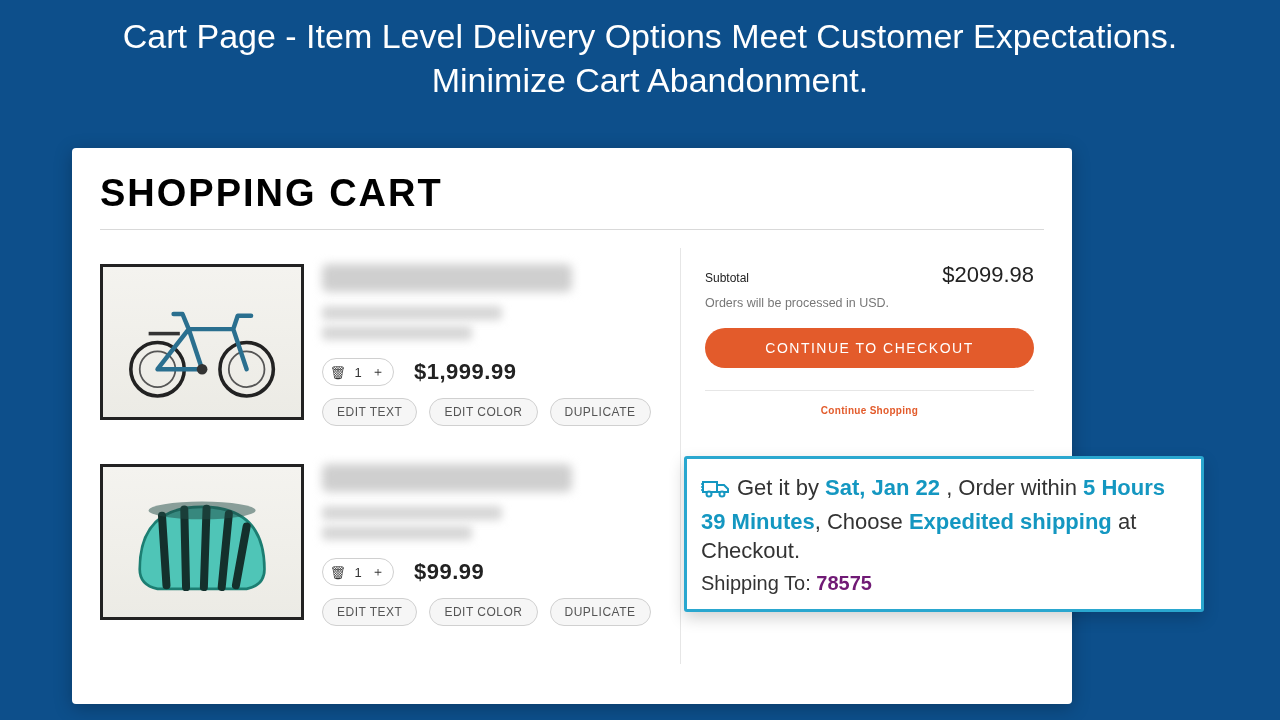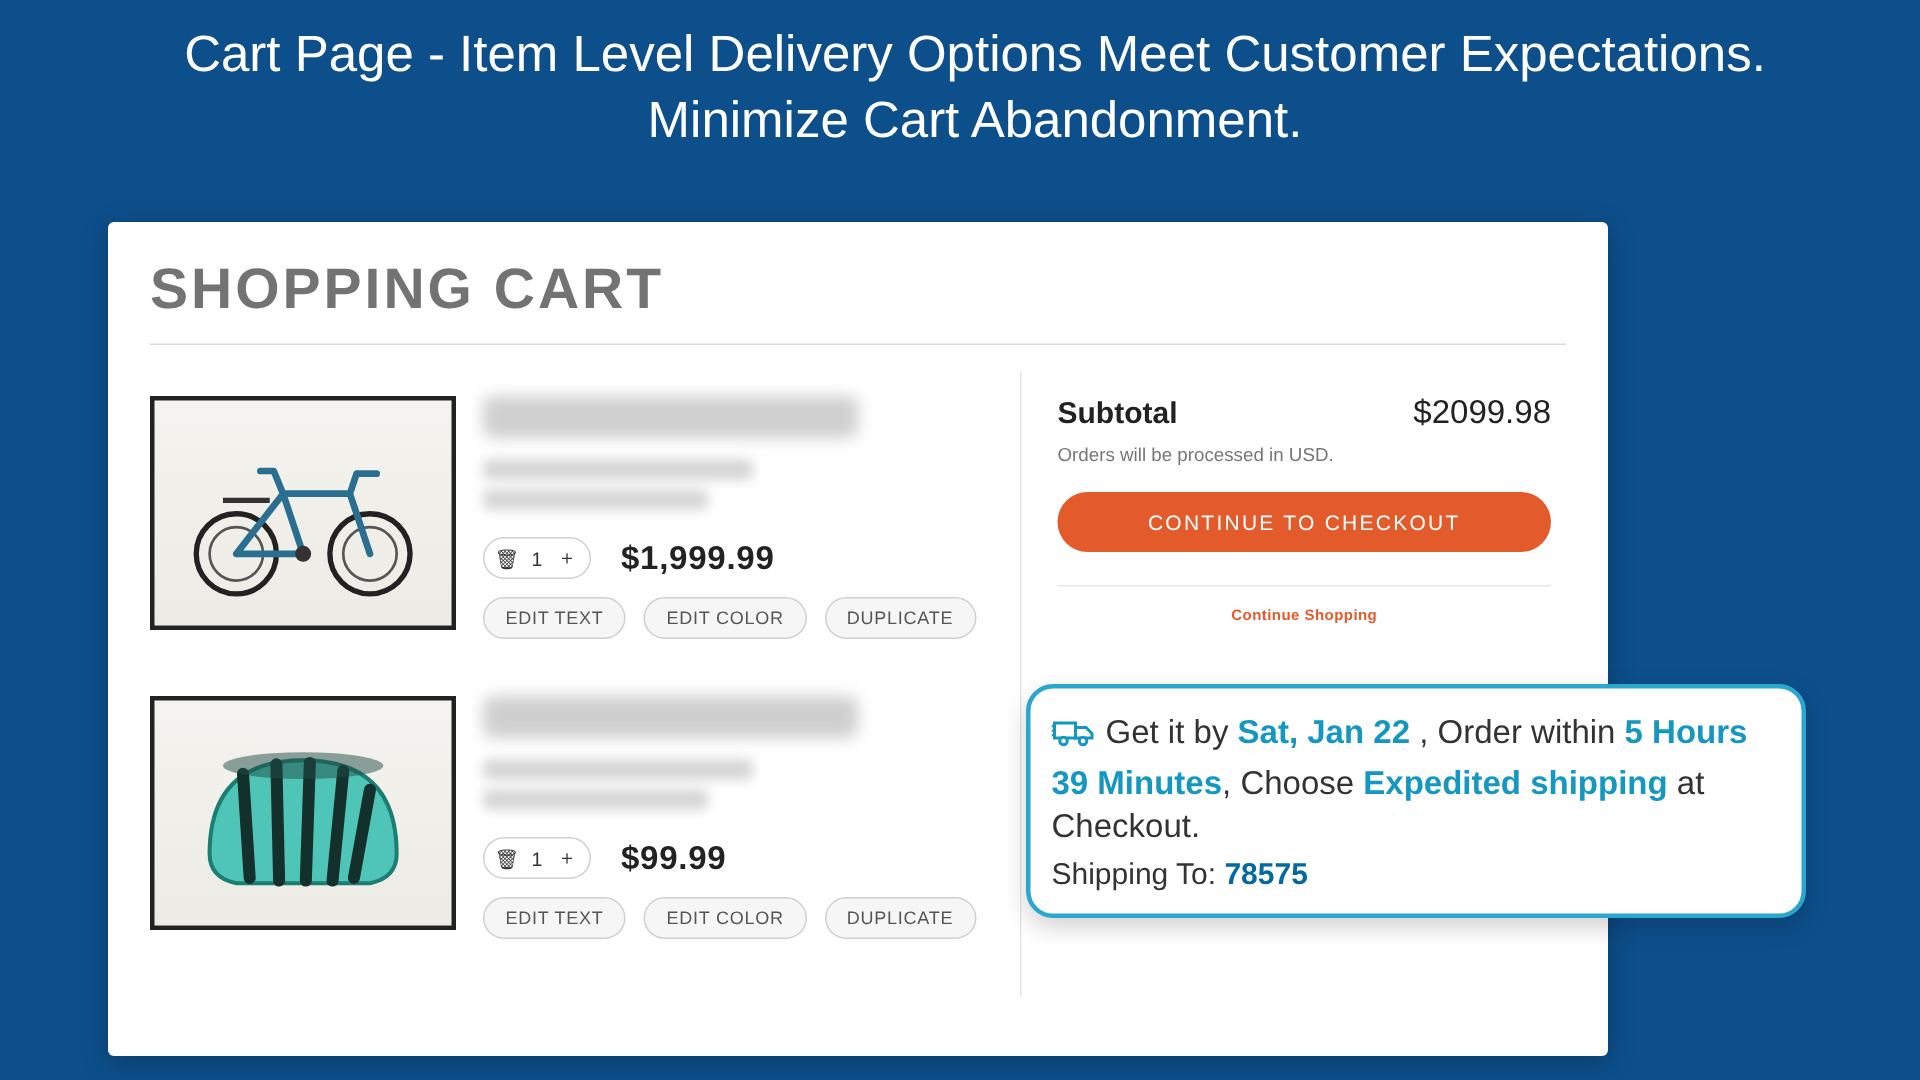--- a/index.html
+++ b/index.html
@@ -1,49 +1,49 @@
 <!DOCTYPE html>
 <html><head>
 <meta charset="utf-8">
 <style>
   * { box-sizing: border-box; margin: 0; padding: 0; }
   html, body { width: 1280px; height: 720px; overflow: hidden; font-family: Arial, Helvetica, sans-serif; }
   body { background: #0d4f8b; position: relative; }
   .headline { color: #fff; text-align: center; font-size: 34px; font-weight: 400; padding: 14px 40px 0 60px; line-height: 1.3; }
   .card { position: absolute; left: 72px; top: 148px; width: 1000px; height: 556px; background: #fff; border-radius: 4px; box-shadow: 0 4px 18px rgba(0,0,0,.25); padding: 24px 28px 0 28px; }
-  .card-title { font-family: 'Arial Narrow', Arial, sans-serif; font-stretch: condensed; font-size: 38px; letter-spacing: 2px; color: #737373; font-weight: 600; }
+  .card-title { font-family: 'Arial Narrow', Arial, sans-serif; font-stretch: condensed; font-size: 38px; letter-spacing: 2px; color: #000000; font-weight: 600; }
   .hr { border: none; border-top: 1px solid #d9d9d9; margin: 14px 0 0 0; }
   .body { display: flex; }
   .left { width: 580px; padding-top: 34px; }
   .right { width: 360px; border-left: 1px solid #e6e6e6; margin-top: 18px; padding: 14px 6px 0 24px; }
   .item { display: flex; align-items: flex-start; margin-bottom: 38px; }
   .thumb { width: 204px; height: 156px; border: 3px solid #222; background: linear-gradient(#f4f3ef,#ecebe5); display:flex; align-items:center; justify-content:center; }
   .thumb svg { width: 90%; height: 90%; }
   .info { padding-left: 18px; flex: 1; }
   .blur-title { width: 250px; height: 28px; background: #cfcfcf; border-radius: 6px; filter: blur(5px); margin-bottom: 14px; }
   .blur-line1 { width: 180px; height: 14px; background: #d6d6d6; border-radius: 4px; filter: blur(4px); margin-bottom: 6px; }
   .blur-line2 { width: 150px; height: 14px; background: #d6d6d6; border-radius: 4px; filter: blur(4px); margin-bottom: 18px; }
   .qty-row { display: flex; align-items: center; margin-bottom: 12px; }
   .qty { display: flex; align-items: center; border: 1px solid #d0d0d0; border-radius: 14px; height: 28px; padding: 0 6px; background:#fff; }
   .qty .ic { width: 18px; text-align: center; font-size: 13px; color:#333; cursor: pointer; }
   .qty .num { width: 22px; text-align: center; font-size: 13px; color:#333; }
   .price { font-size: 22px; font-weight: 700; color:#222; margin-left: 20px; letter-spacing: .5px; }
   .btn-row { display: flex; gap: 12px; text-align: center; }
   .pill { border: 1px solid #d0d0d0; background: #f6f6f6; color:#555; font-size: 12px; letter-spacing: .5px; padding: 6px 14px; border-radius: 16px; cursor: pointer; }
   .sub-row { display:flex; justify-content: space-between; align-items: baseline; }
-  .sub-label { font-weight: 700; color:#222; font-size: 20px; }
+  .sub-label { font-weight: 400; color:#222; font-size: 12px; }
   .sub-amount { font-weight: 400; color:#222; font-size: 22px; }
   .sub-note { color:#777; font-size: 12.5px; margin-top: 8px; }
   .checkout { display:block; width:100%; background:#e35b2b; color:#fff; border:none; border-radius: 22px; height: 40px; font-size: 14px; letter-spacing: 1.5px; font-weight: 400; margin-top: 18px; cursor:pointer; }
   .sep { border:none; border-top:1px solid #e6e6e6; margin: 22px 0 14px 0; }
   .continue { text-align:center; color:#e35b2b; font-size: 10px; font-weight:600; letter-spacing:.3px; cursor:pointer; }
-  .callout { position:absolute; left: 684px; top: 456px; width: 520px; background:#fff; border: 3px solid #2aa7cf; border-radius: 18px; padding: 14px 18px 14px 14px; box-shadow: 0 6px 16px rgba(0,0,0,.18); font-family: 'Segoe UI', Arial, sans-serif; }
+  .callout { position:absolute; left: 684px; top: 456px; width: 520px; background:#fff; border: 3px solid #2aa7cf; border-radius: 3px; padding: 14px 18px 14px 14px; box-shadow: 0 6px 16px rgba(0,0,0,.18); font-family: 'Segoe UI', Arial, sans-serif; }
   .callout-text { font-size: 22px; color:#333; line-height: 1.35; }
   .hl { color:#1497c1; font-weight:700; }
-  .bold { font-weight:700; color:#0369a1; }
+  .bold { font-weight:700; color:#701a75; }
   .callout .ship-row { margin-top: 6px; font-size: 20px; color:#333; }
   .truck { display:inline-block; vertical-align: -4px; margin-right: 6px; }
 </style>
 </head>
 <body>
 
 <div class="headline">
   <span>Cart Page - Item Level Delivery Options Meet Customer Expectations.</span><br>
   <span>Minimize Cart Abandonment.</span>
 </div>

